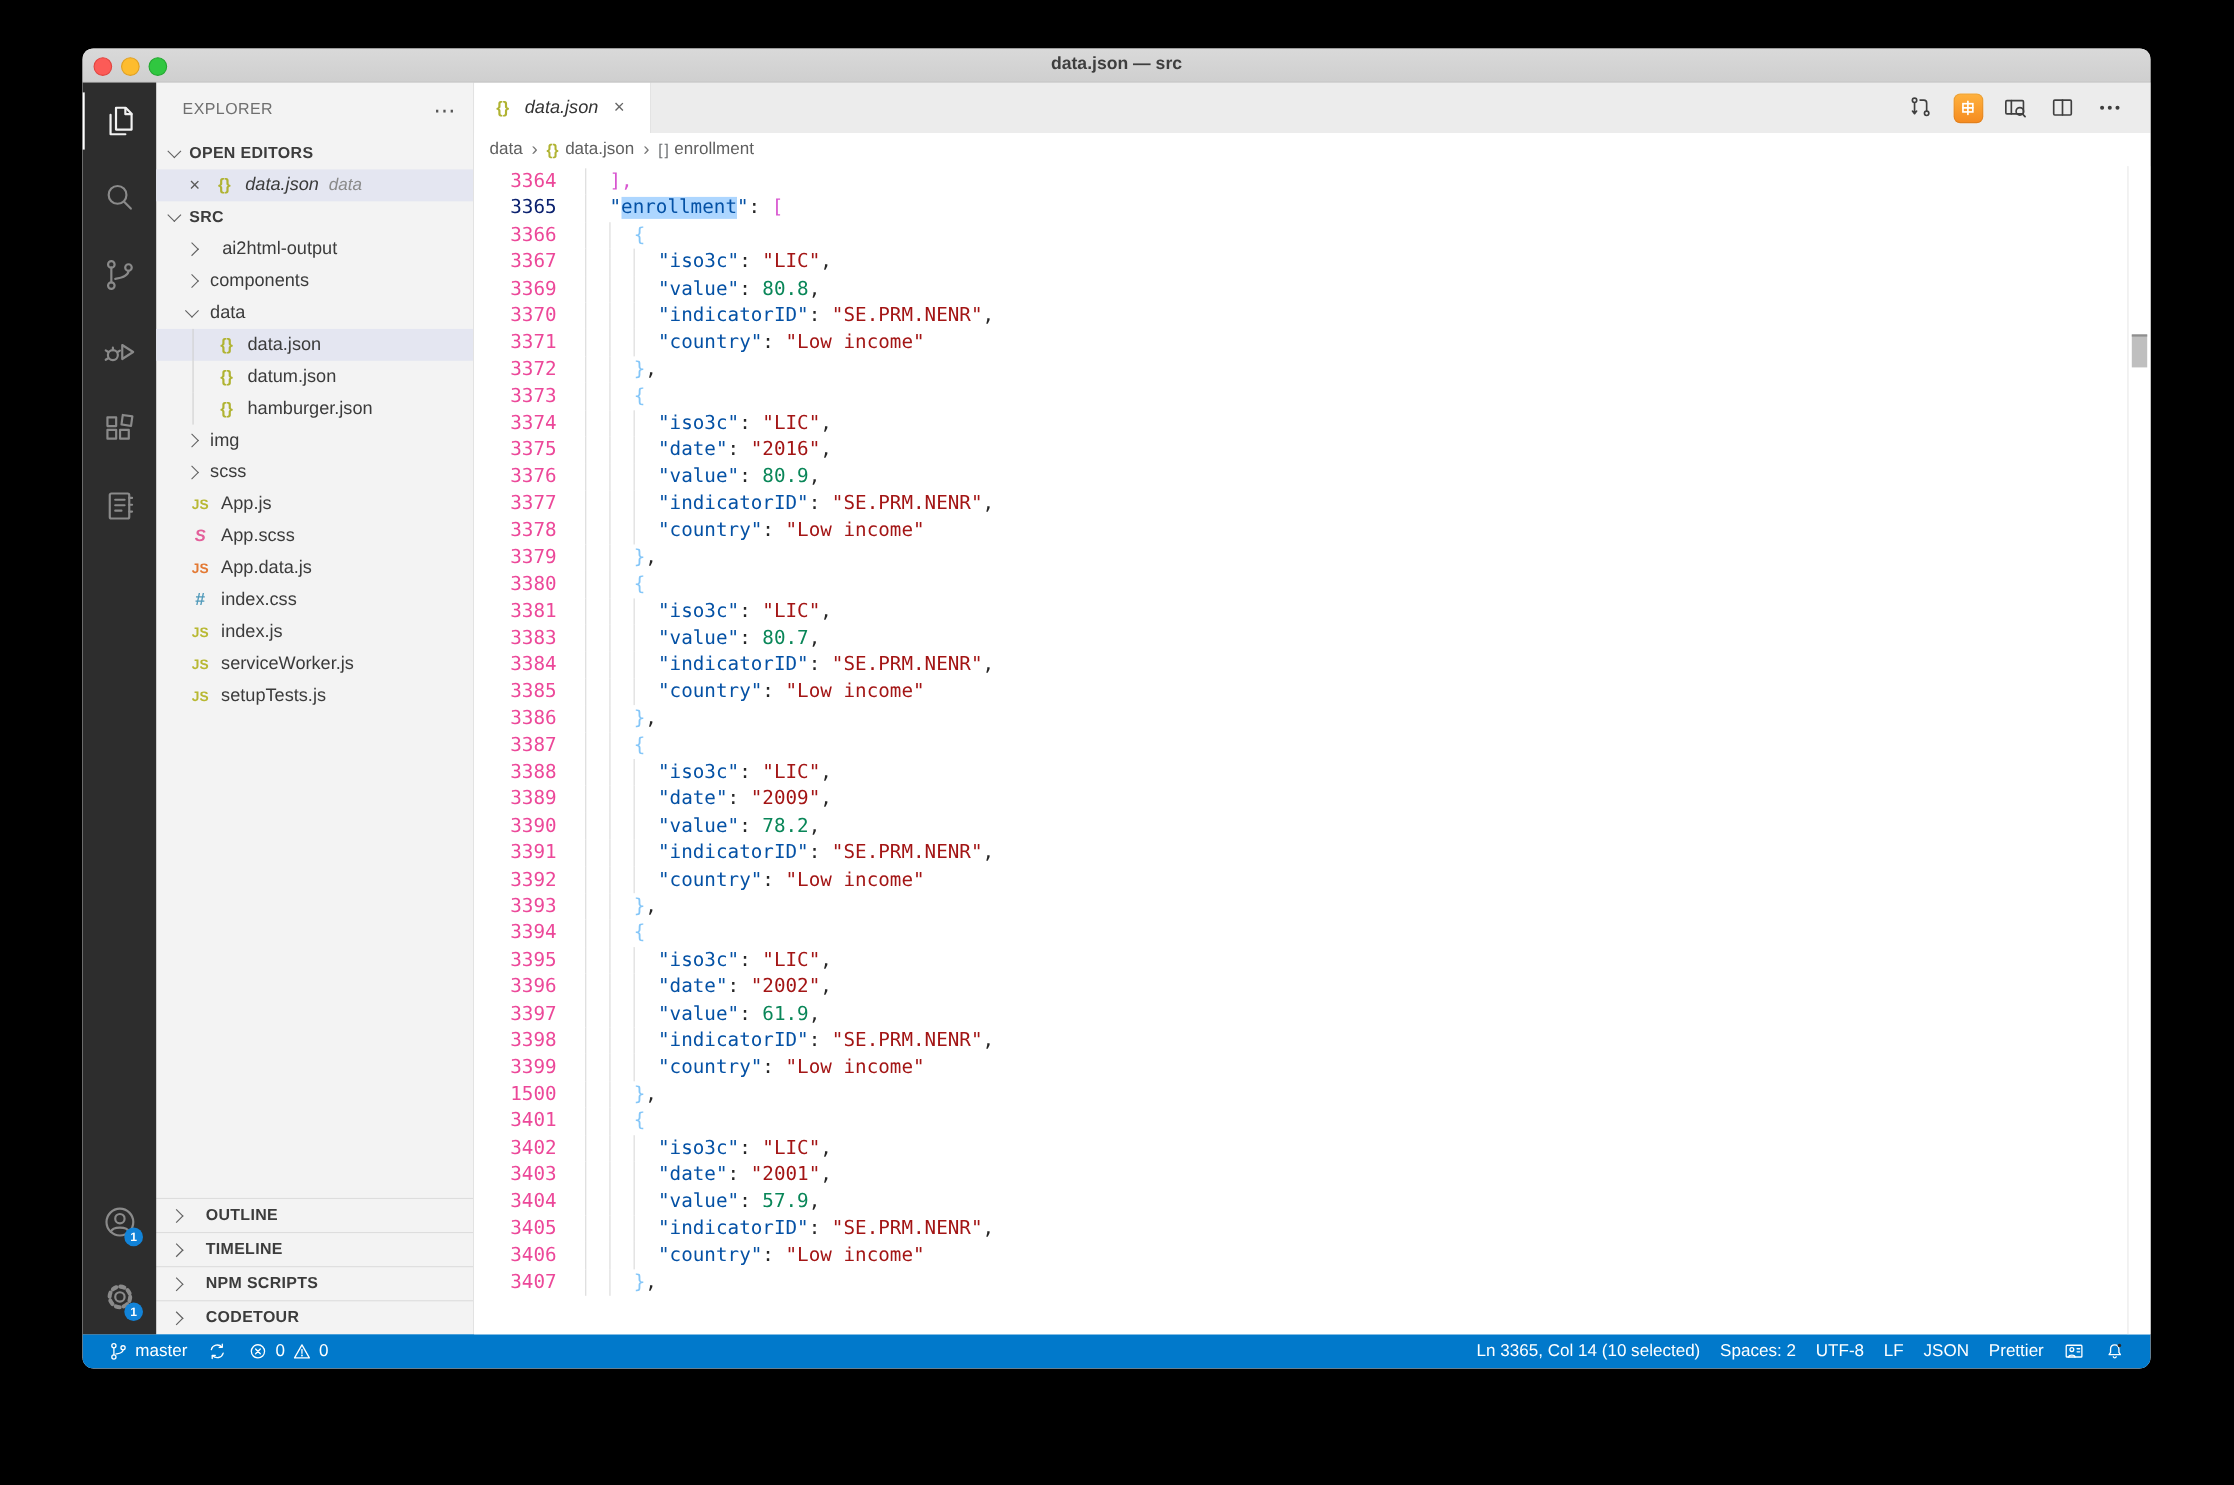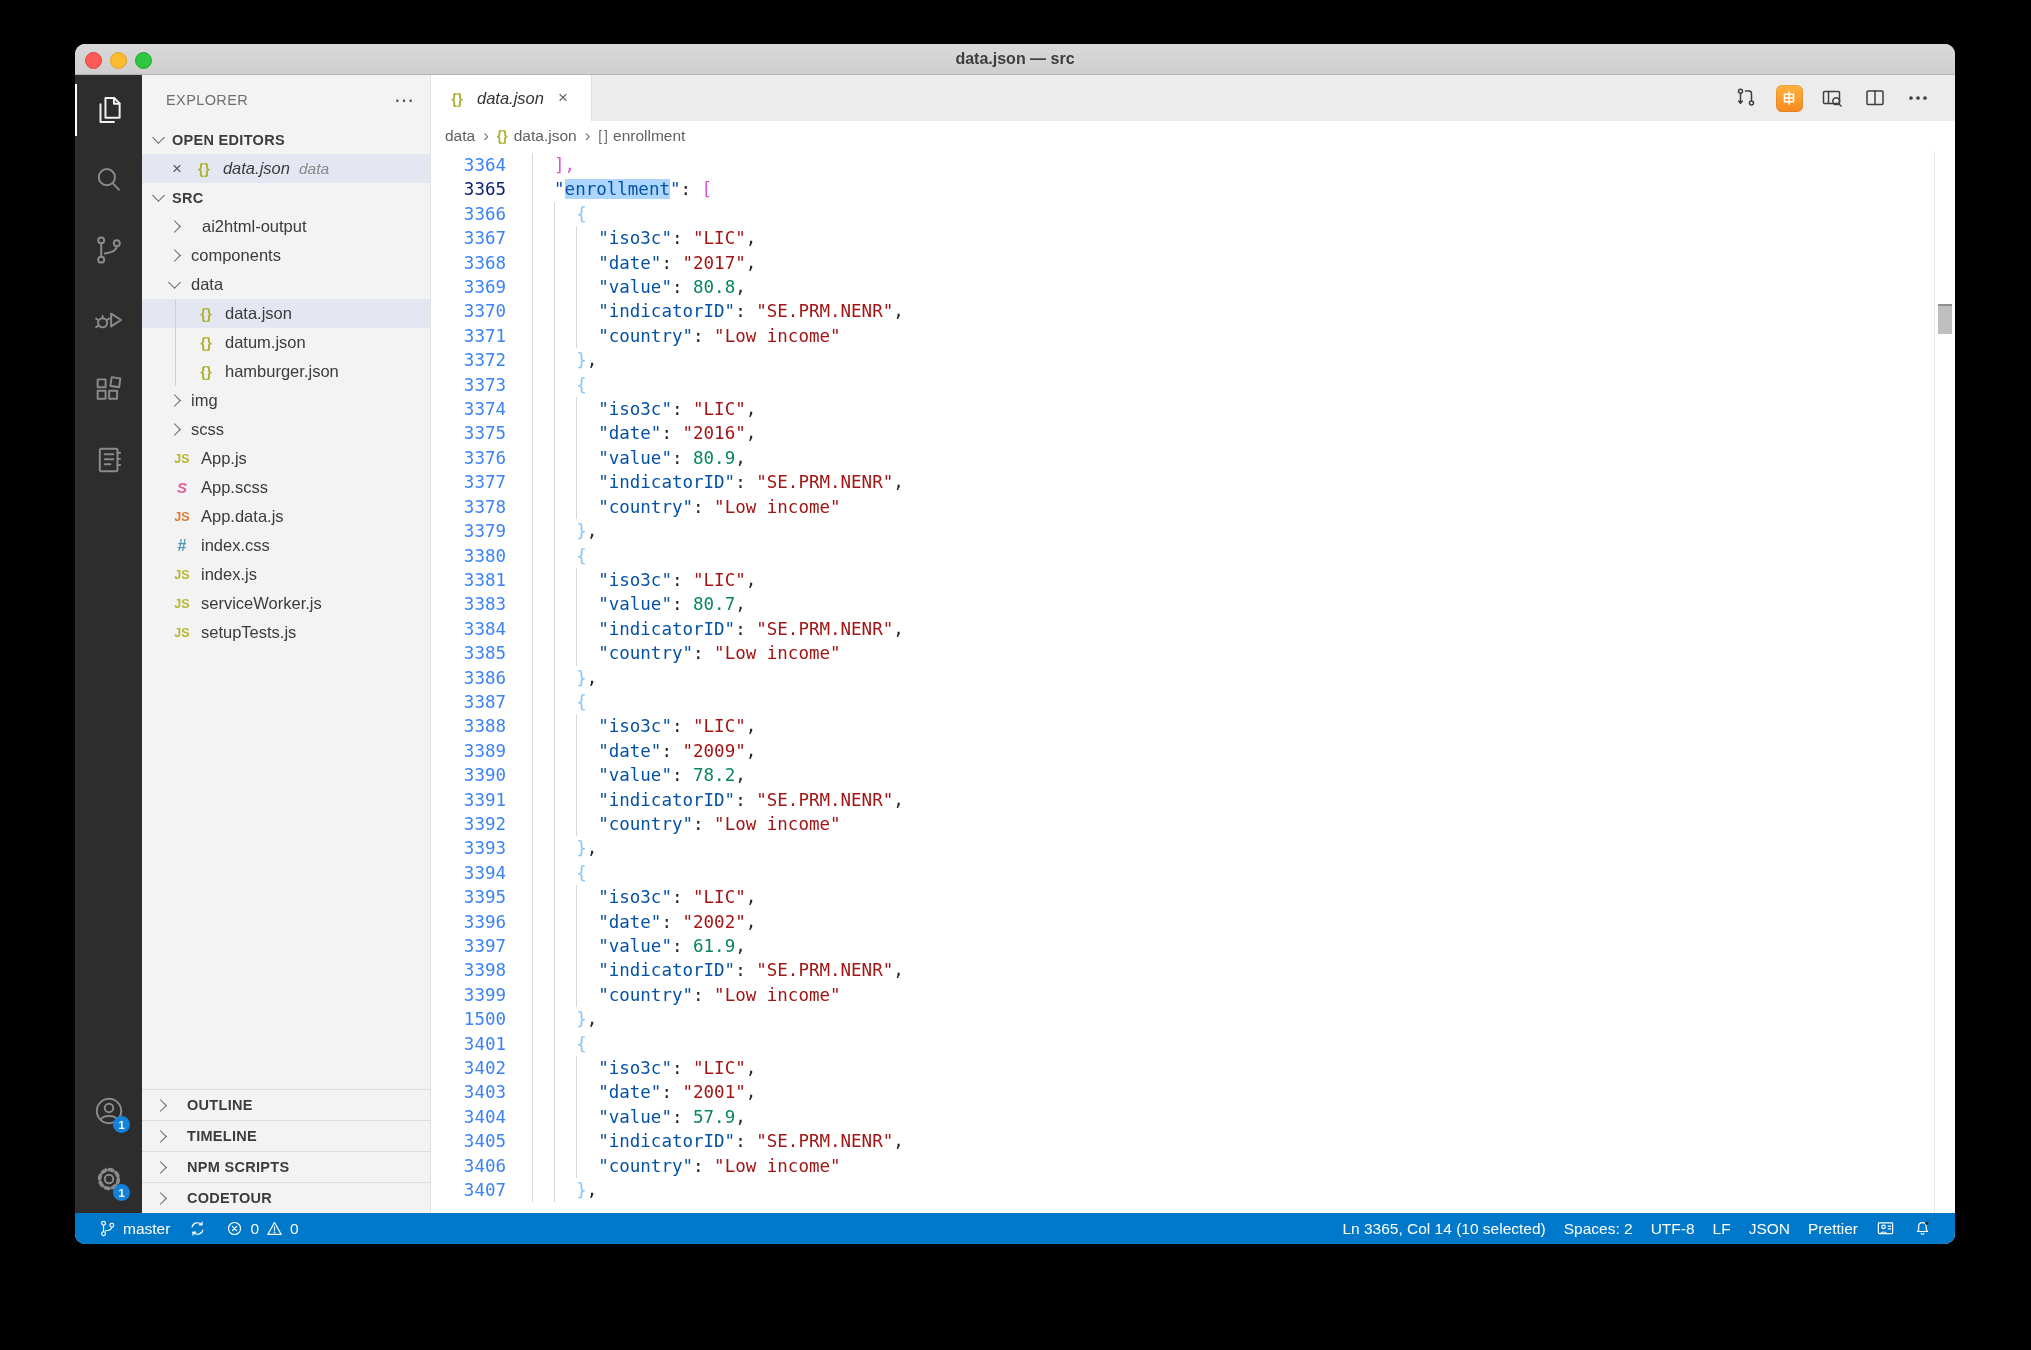--- a/index.html
+++ b/index.html
@@ -66,21 +66,21 @@
               font-size:15.5px;color:#5f5f5f;}
   .breadcrumb .bsep{color:#787878;font-size:17px;margin:0 1px;}
   .breadcrumb .bicon{color:#b0b332;font-weight:bold;font-size:14px;}
   .breadcrumb .aicon{color:#6a6d70;font-size:14px;letter-spacing:-1px;}
   .bc-item{display:flex;align-items:center;gap:6px;cursor:pointer;}
   
   .content{flex:1;position:relative;overflow:hidden;background:#fff;}
   .codepane{position:absolute;left:0;top:2px;right:20px;font-family:"DejaVu Sans Mono","Liberation Mono",monospace;
             font-size:17.5px;color:#1e1e1e;}
   .cl{height:24.42px;line-height:24.42px;position:relative;padding-left:101px;white-space:pre;}
-  .ln{position:absolute;left:0;top:0;width:75px;text-align:right;color:#3b82f6;}
+  .ln{position:absolute;left:0;top:0;width:75px;text-align:right;color:#ec4899;}
   .ln.cur{color:#0b216f;}
   .g{display:inline-block;width:2ch;border-left:1px solid #d9d9d9;height:24.42px;vertical-align:top;}
   .key{color:#0451a5;} .str{color:#a31515;} .num{color:#098658;} .pun{color:#262626;}
   .bo{color:#d856d0;} .bb{color:#84c6f8;}
   .tsel{background:#add6ff;}
   .scrollgutter{position:absolute;right:0;top:0;bottom:0;width:20px;background:#fff;border-left:1px solid #e8e8e8;}
   .scrollthumb{position:absolute;right:3px;top:153px;width:14px;height:28px;background:#bfbfbf;border-top:2px solid #8f8f8f;cursor:pointer;}
   
   .statusbar{flex:0 0 31px;background:#0179cb;color:#fff;display:flex;align-items:center;font-size:15.5px;padding:0 14px;}
   .st{display:flex;align-items:center;gap:6px;padding:0 9px;height:100%;cursor:pointer;}
@@ -349,21 +349,20 @@
               <span class="aicon">[ ]</span>
               <span>enrollment</span>
             </span>
           </div>
         <div class="content">
           <div class="codepane" id="codepane">
               <div class="cl"><span class="ln ">3364</span><span class="g">  </span><span class="bo">],</span></div>
               <div class="cl"><span class="ln cur">3365</span><span class="g">  </span><span class="key">"</span><span class="key tsel">enrollment</span><span class="key">"</span><span class="pun">: </span><span class="bo">[</span></div>
               <div class="cl"><span class="ln ">3366</span><span class="g">  </span><span class="g">  </span><span class="bb">{</span></div>
               <div class="cl"><span class="ln ">3367</span><span class="g">  </span><span class="g">  </span><span class="g">  </span><span class="key">"iso3c"</span><span class="pun">: </span><span class="str">"LIC"</span><span class="pun">,</span></div>
-              <div class="cl"><span class="ln ">3368</span><span class="g">  </span><span class="g">  </span><span class="g">  </span><span class="key">"date"</span><span class="pun">: </span><span class="str">"2017"</span><span class="pun">,</span></div>
               <div class="cl"><span class="ln ">3369</span><span class="g">  </span><span class="g">  </span><span class="g">  </span><span class="key">"value"</span><span class="pun">: </span><span class="num">80.8</span><span class="pun">,</span></div>
               <div class="cl"><span class="ln ">3370</span><span class="g">  </span><span class="g">  </span><span class="g">  </span><span class="key">"indicatorID"</span><span class="pun">: </span><span class="str">"SE.PRM.NENR"</span><span class="pun">,</span></div>
               <div class="cl"><span class="ln ">3371</span><span class="g">  </span><span class="g">  </span><span class="g">  </span><span class="key">"country"</span><span class="pun">: </span><span class="str">"Low income"</span></div>
               <div class="cl"><span class="ln ">3372</span><span class="g">  </span><span class="g">  </span><span class="bb">}</span><span class="pun">,</span></div>
               <div class="cl"><span class="ln ">3373</span><span class="g">  </span><span class="g">  </span><span class="bb">{</span></div>
               <div class="cl"><span class="ln ">3374</span><span class="g">  </span><span class="g">  </span><span class="g">  </span><span class="key">"iso3c"</span><span class="pun">: </span><span class="str">"LIC"</span><span class="pun">,</span></div>
               <div class="cl"><span class="ln ">3375</span><span class="g">  </span><span class="g">  </span><span class="g">  </span><span class="key">"date"</span><span class="pun">: </span><span class="str">"2016"</span><span class="pun">,</span></div>
               <div class="cl"><span class="ln ">3376</span><span class="g">  </span><span class="g">  </span><span class="g">  </span><span class="key">"value"</span><span class="pun">: </span><span class="num">80.9</span><span class="pun">,</span></div>
               <div class="cl"><span class="ln ">3377</span><span class="g">  </span><span class="g">  </span><span class="g">  </span><span class="key">"indicatorID"</span><span class="pun">: </span><span class="str">"SE.PRM.NENR"</span><span class="pun">,</span></div>
               <div class="cl"><span class="ln ">3378</span><span class="g">  </span><span class="g">  </span><span class="g">  </span><span class="key">"country"</span><span class="pun">: </span><span class="str">"Low income"</span></div>

